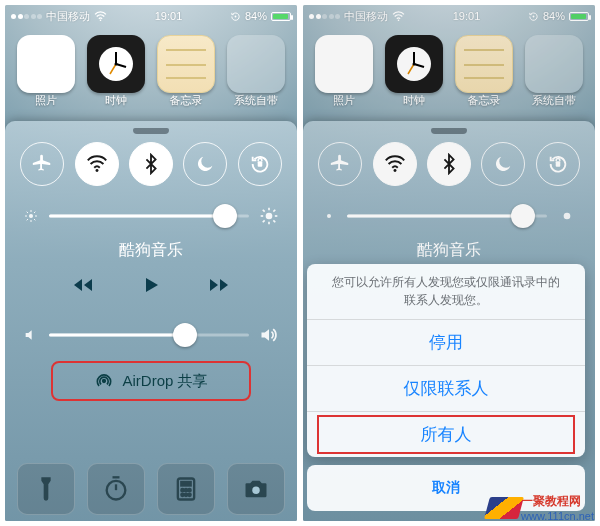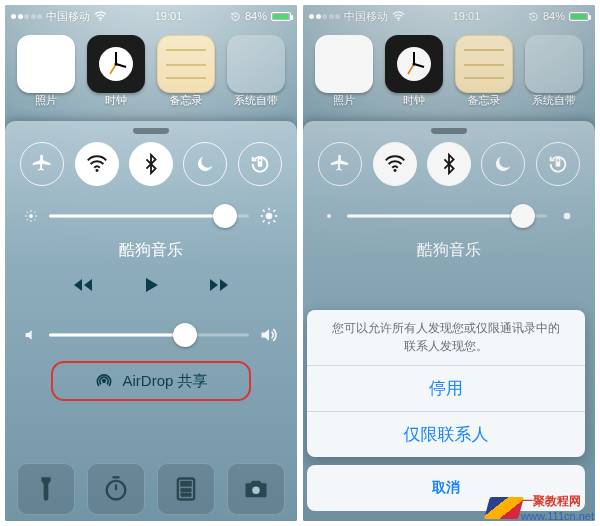--- a/index.html
+++ b/index.html
@@ -53,21 +53,21 @@
   .slider-row .icon { color:#fff; opacity:.9; }
   .slider { flex:1; height:24px; position:relative; }
   .slider .track { position:absolute; left:0; right:0; top:50%; height:3px; background:rgba(255,255,255,.35); transform:translateY(-50%); border-radius:2px;}
   .slider .fill { position:absolute; left:0; top:50%; height:3px; background:#fff; transform:translateY(-50%); border-radius:2px;}
   .slider .thumb { position:absolute; top:50%; width:24px; height:24px; background:#fff; border-radius:50%; transform:translate(-50%,-50%); box-shadow:0 1px 3px rgba(0,0,0,.35);}
   .music-title { text-align:center; color:#fff; font-size:16px; padding:6px 0 8px 0; }
   .transport { display:flex; justify-content:center; align-items:center; gap:44px; color:#0c3c4c; padding:4px 0 10px 0;}
   .transport svg{width:24px;height:24px;}
   .airdrop-wrap { display:flex; justify-content:center; margin: 8px 22px 0 22px; }
   .airdrop { display:flex; align-items:center; gap:8px; color:#0c3f46; padding:8px 20px; font-size:15px;}
-  .red-box { border:2px solid #d33; border-radius:13px; }
+  .red-box { border:2px solid #d33; border-radius:8px; }
   .utilrow { position:absolute; left:0; right:0; bottom:6px; display:flex; justify-content:space-around; padding:0 6px;}
   .util { width:58px;height:52px;border-radius:10px; background:rgba(0,0,0,.12); display:flex;align-items:center;justify-content:center; border:1px solid rgba(255,255,255,.2); color:#2a4650;}
   .util svg{width:28px;height:28px;}
 
   
   .dim { position:absolute; inset:0; background:rgba(0,0,0,.04);}
   .actionsheet { position:absolute; left:4px; right:10px; bottom:10px;margin-top:21px;}
   .as-card { background:rgba(247,250,252,.97); border-radius:8px; overflow:hidden; box-shadow:0 4px 16px rgba(0,0,0,.25);}
   .as-msg { font-size:12px; color:#6a6f74; text-align:center; padding:10px 20px 10px 20px; line-height:1.45;}
   .as-opt { height:46px; display:flex; align-items:center; justify-content:center; border-top:1px solid rgba(0,0,0,.12); color:#1884ff; font-size:17px;}
@@ -424,20 +424,21 @@
       <div class="music-title">酷狗音乐</div>
     </div>
 
     <div class="dim"></div>
 
     <div class="actionsheet">
       <div class="as-card">
         <div class="as-msg">您可以允许所有人发现您或仅限通讯录中的联系人发现您。</div>
         <div class="as-opt">停用</div>
         <div class="as-opt">仅限联系人</div>
+        <div class="as-opt hl">所有人</div>
       </div>
       <div class="as-cancel">取消</div>
     </div>
   </div>
 </div>
 
 <div class="wm">
   <div class="stripes"></div>
   <div>
     <div class="t1">一聚教程网</div>

